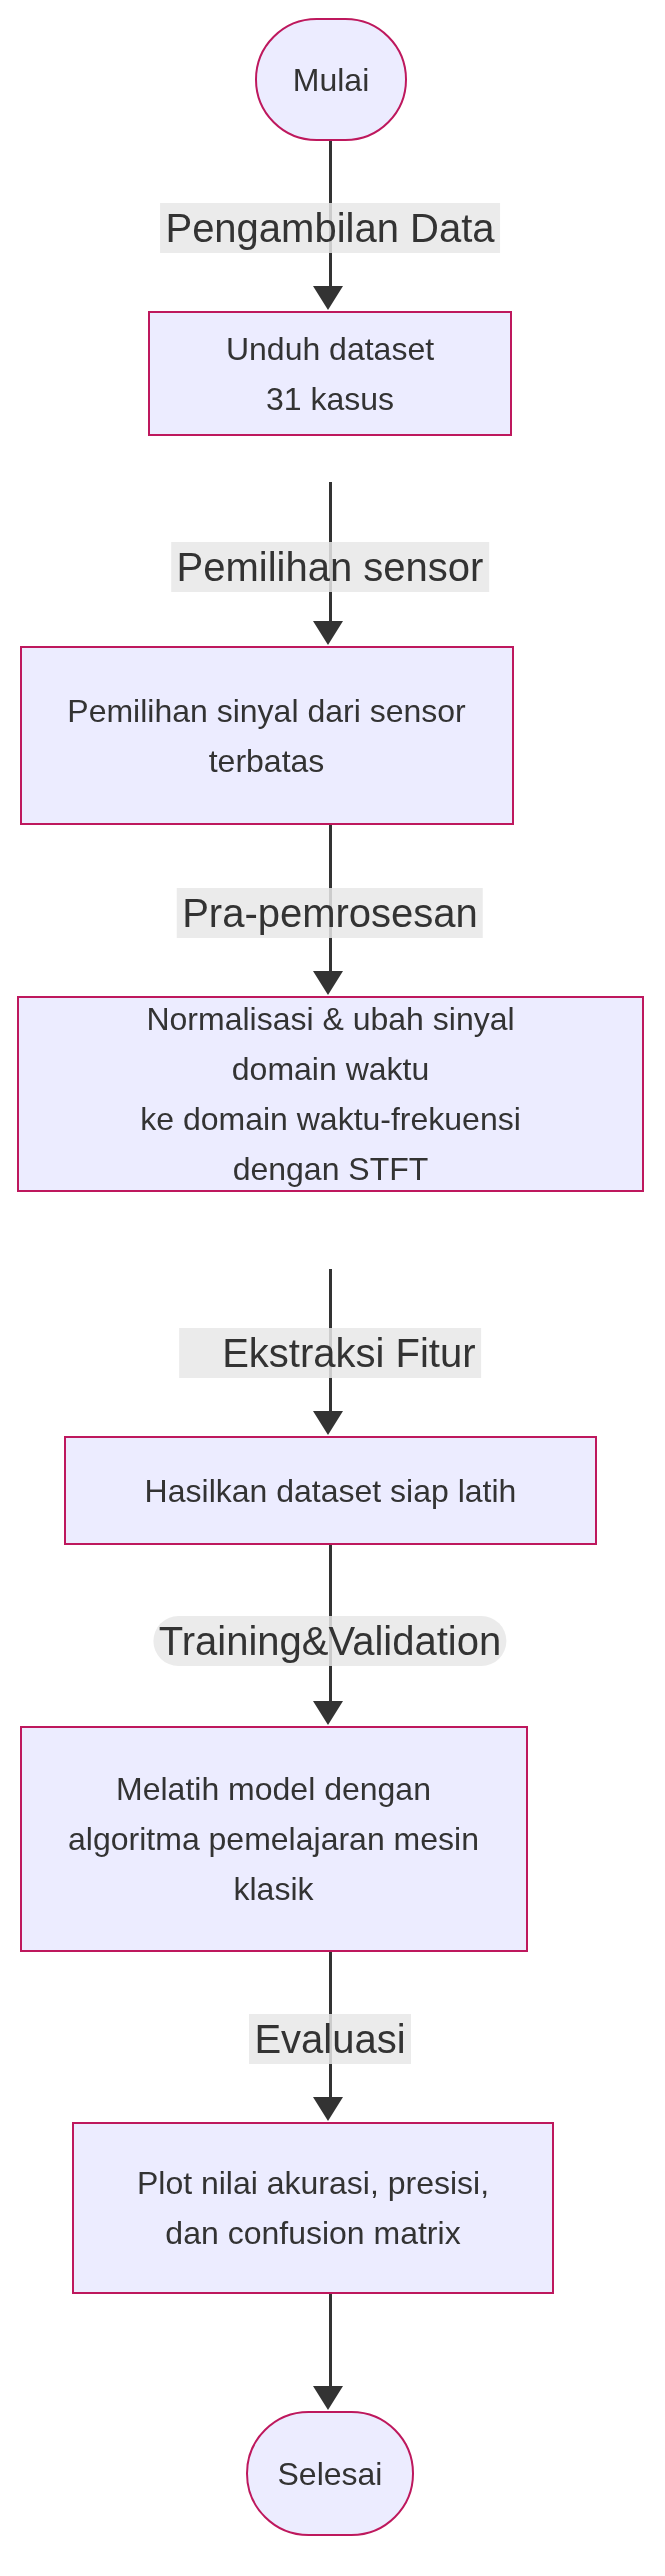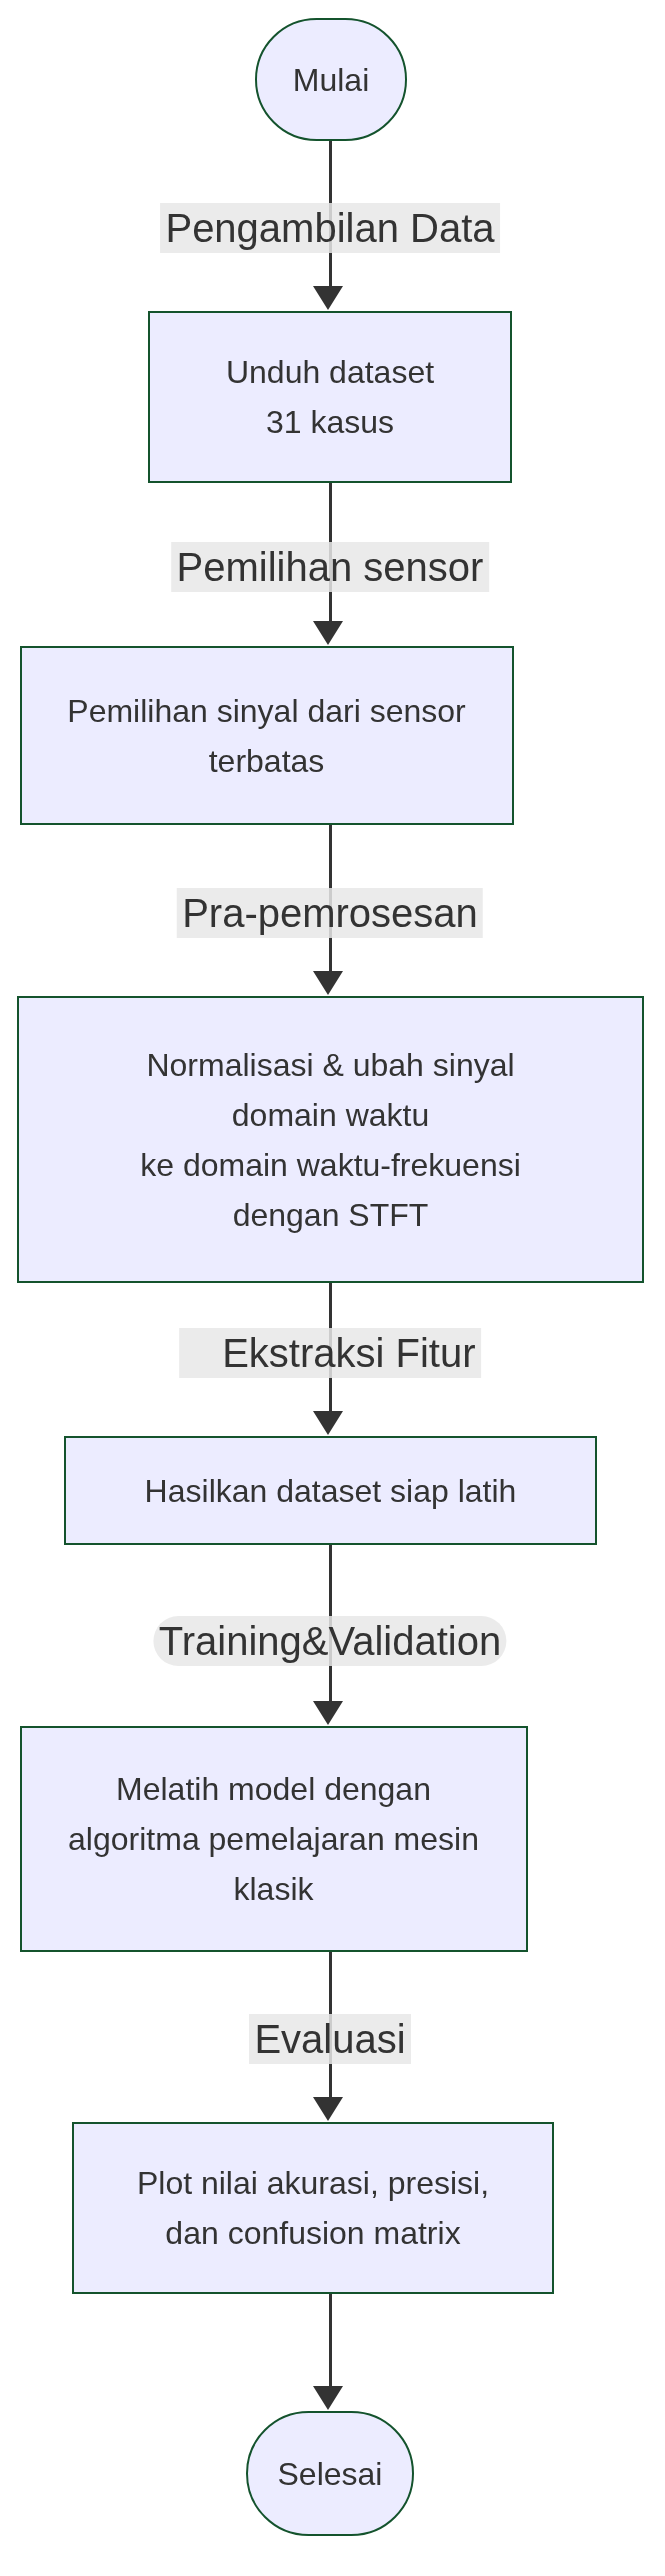--- a/index.html
+++ b/index.html
@@ -13,43 +13,43 @@
     height: 2576px;
     background: #ffffff;
     font-family: "Liberation Sans", "DejaVu Sans", sans-serif;
     color: #333333;
     overflow: hidden;
   }
   .node {
     position: absolute;
     box-sizing: border-box;
     background: #ECECFF;
-    border: 2px solid #14532d;
+    border: 2px solid #be185d;
     display: flex;
     align-items: center;
     justify-content: center;
     text-align: center;
     font-size: 32px;
     line-height: 50px;
     z-index: 2;
   }
   .node .label-text {
     white-space: pre-line;
   }
   .stadium-start {
     left: 255px; top: 18px; width: 152px; height: 123px;
     border-radius: 62px;
   }
   .stadium-end {
     left: 246px; top: 2411px; width: 168px; height: 125px;
     border-radius: 63px;
   }
-  .box-download  { left: 148px; top: 311px;  width: 364px; height: 172px; }
+  .box-download  { left: 148px; top: 311px;  width: 364px; height: 125px; }
   .box-signal    { left: 19.5px;  top: 646px;  width: 494px; height: 179px; }
-  .box-normalize { left: 17px;  top: 996px; width: 627px; height: 287px; }
+  .box-normalize { left: 17px;  top: 996px; width: 627px; height: 196px; }
   .box-dataset   { left: 64px;  top: 1436px; width: 533px; height: 109px; }
   .box-train     { left: 19.5px;  top: 1726px; width: 508px; height: 226px; }
   .box-plot      { left: 72px; top: 2122px; width: 482px; height: 172px; }
 
   .edge-line {
     position: absolute;
     left: 329px;
     width: 2.7px;
     background: #333333;
     z-index: 1;

